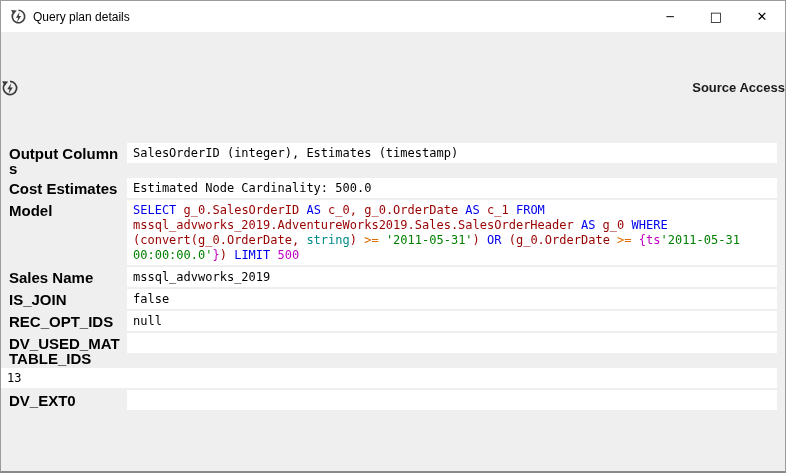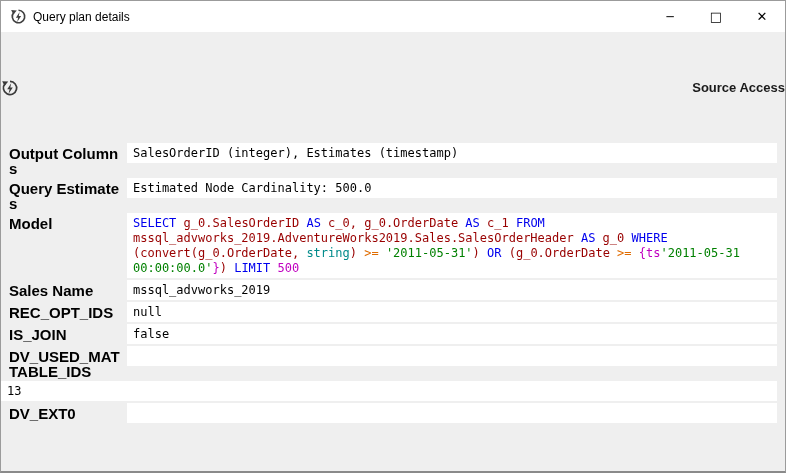--- a/index.html
+++ b/index.html
@@ -102,42 +102,42 @@
     <span class="hdr-title">Source Access</span>
   </div>
 
   <div class="props">
   <div class="prop-row">
     <div class="prop-label">Output Columns</div>
     <div class="prop-field single">SalesOrderID (integer), Estimates (timestamp)</div>
   </div>
 
   <div class="prop-row">
-    <div class="prop-label">Query Estimates</div>
+    <div class="prop-label">Cost Estimates</div>
     <div class="prop-field single">Estimated Node Cardinality: 500.0</div>
   </div>
 
   <div class="prop-row">
     <div class="prop-label">Model</div>
     <div class="prop-field"><div class="code-line"><span style="color: rgb(0, 0, 238);">SELECT</span><span style="color: rgb(153, 0, 0);"> g_0.SalesOrderID </span><span style="color: rgb(0, 0, 238);">AS</span><span style="color: rgb(153, 0, 0);"> c_0, g_0.OrderDate </span><span style="color: rgb(0, 0, 238);">AS</span><span style="color: rgb(153, 0, 0);"> c_1 </span><span style="color: rgb(0, 0, 238);">FROM</span></div><div class="code-line"><span style="color: rgb(153, 0, 0);">mssql_advworks_2019.AdventureWorks2019.Sales.SalesOrderHeader </span><span style="color: rgb(0, 0, 238);">AS</span><span style="color: rgb(153, 0, 0);"> g_0 </span><span style="color: rgb(0, 0, 238);">WHERE</span></div><div class="code-line"><span style="color: rgb(153, 0, 0);">(convert(g_0.OrderDate, </span><span style="color: rgb(0, 139, 139);">string</span><span style="color: rgb(153, 0, 0);">) </span><span style="color: rgb(224, 108, 0);">&gt;=</span><span style="color: rgb(0, 0, 0);"> </span><span style="color: rgb(0, 128, 0);">'2011-05-31'</span><span style="color: rgb(153, 0, 0);">) </span><span style="color: rgb(0, 0, 238);">OR</span><span style="color: rgb(153, 0, 0);"> (g_0.OrderDate </span><span style="color: rgb(224, 108, 0);">&gt;=</span><span style="color: rgb(0, 0, 0);"> </span><span style="color: rgb(192, 0, 192);">{ts</span><span style="color: rgb(0, 128, 0);">'2011-05-31</span></div><div class="code-line"><span style="color: rgb(0, 128, 0);">00:00:00.0'</span><span style="color: rgb(192, 0, 192);">}</span><span style="color: rgb(153, 0, 0);">) </span><span style="color: rgb(0, 0, 238);">LIMIT</span><span style="color: rgb(0, 0, 0);"> </span><span style="color: rgb(192, 0, 192);">500</span></div></div>
   </div>
 
   <div class="prop-row">
     <div class="prop-label">Sales Name</div>
     <div class="prop-field single">mssql_advworks_2019</div>
   </div>
 
   <div class="prop-row">
-    <div class="prop-label">REC_OPT_IDS</div>
-    <div class="prop-field single">null</div>
+    <div class="prop-label">IS_JOIN</div>
+    <div class="prop-field single">false</div>
   </div>
 
   <div class="prop-row">
-    <div class="prop-label">IS_JOIN</div>
-    <div class="prop-field single">false</div>
+    <div class="prop-label">REC_OPT_IDS</div>
+    <div class="prop-field single">null</div>
   </div>
 
   <div class="prop-row">
     <div class="prop-label">DV_USED_MATTABLE_IDS</div>
     <div class="prop-field single"></div>
   </div>
 
   <div class="prop-row">
     <div class="prop-field single">13</div>
   </div>

